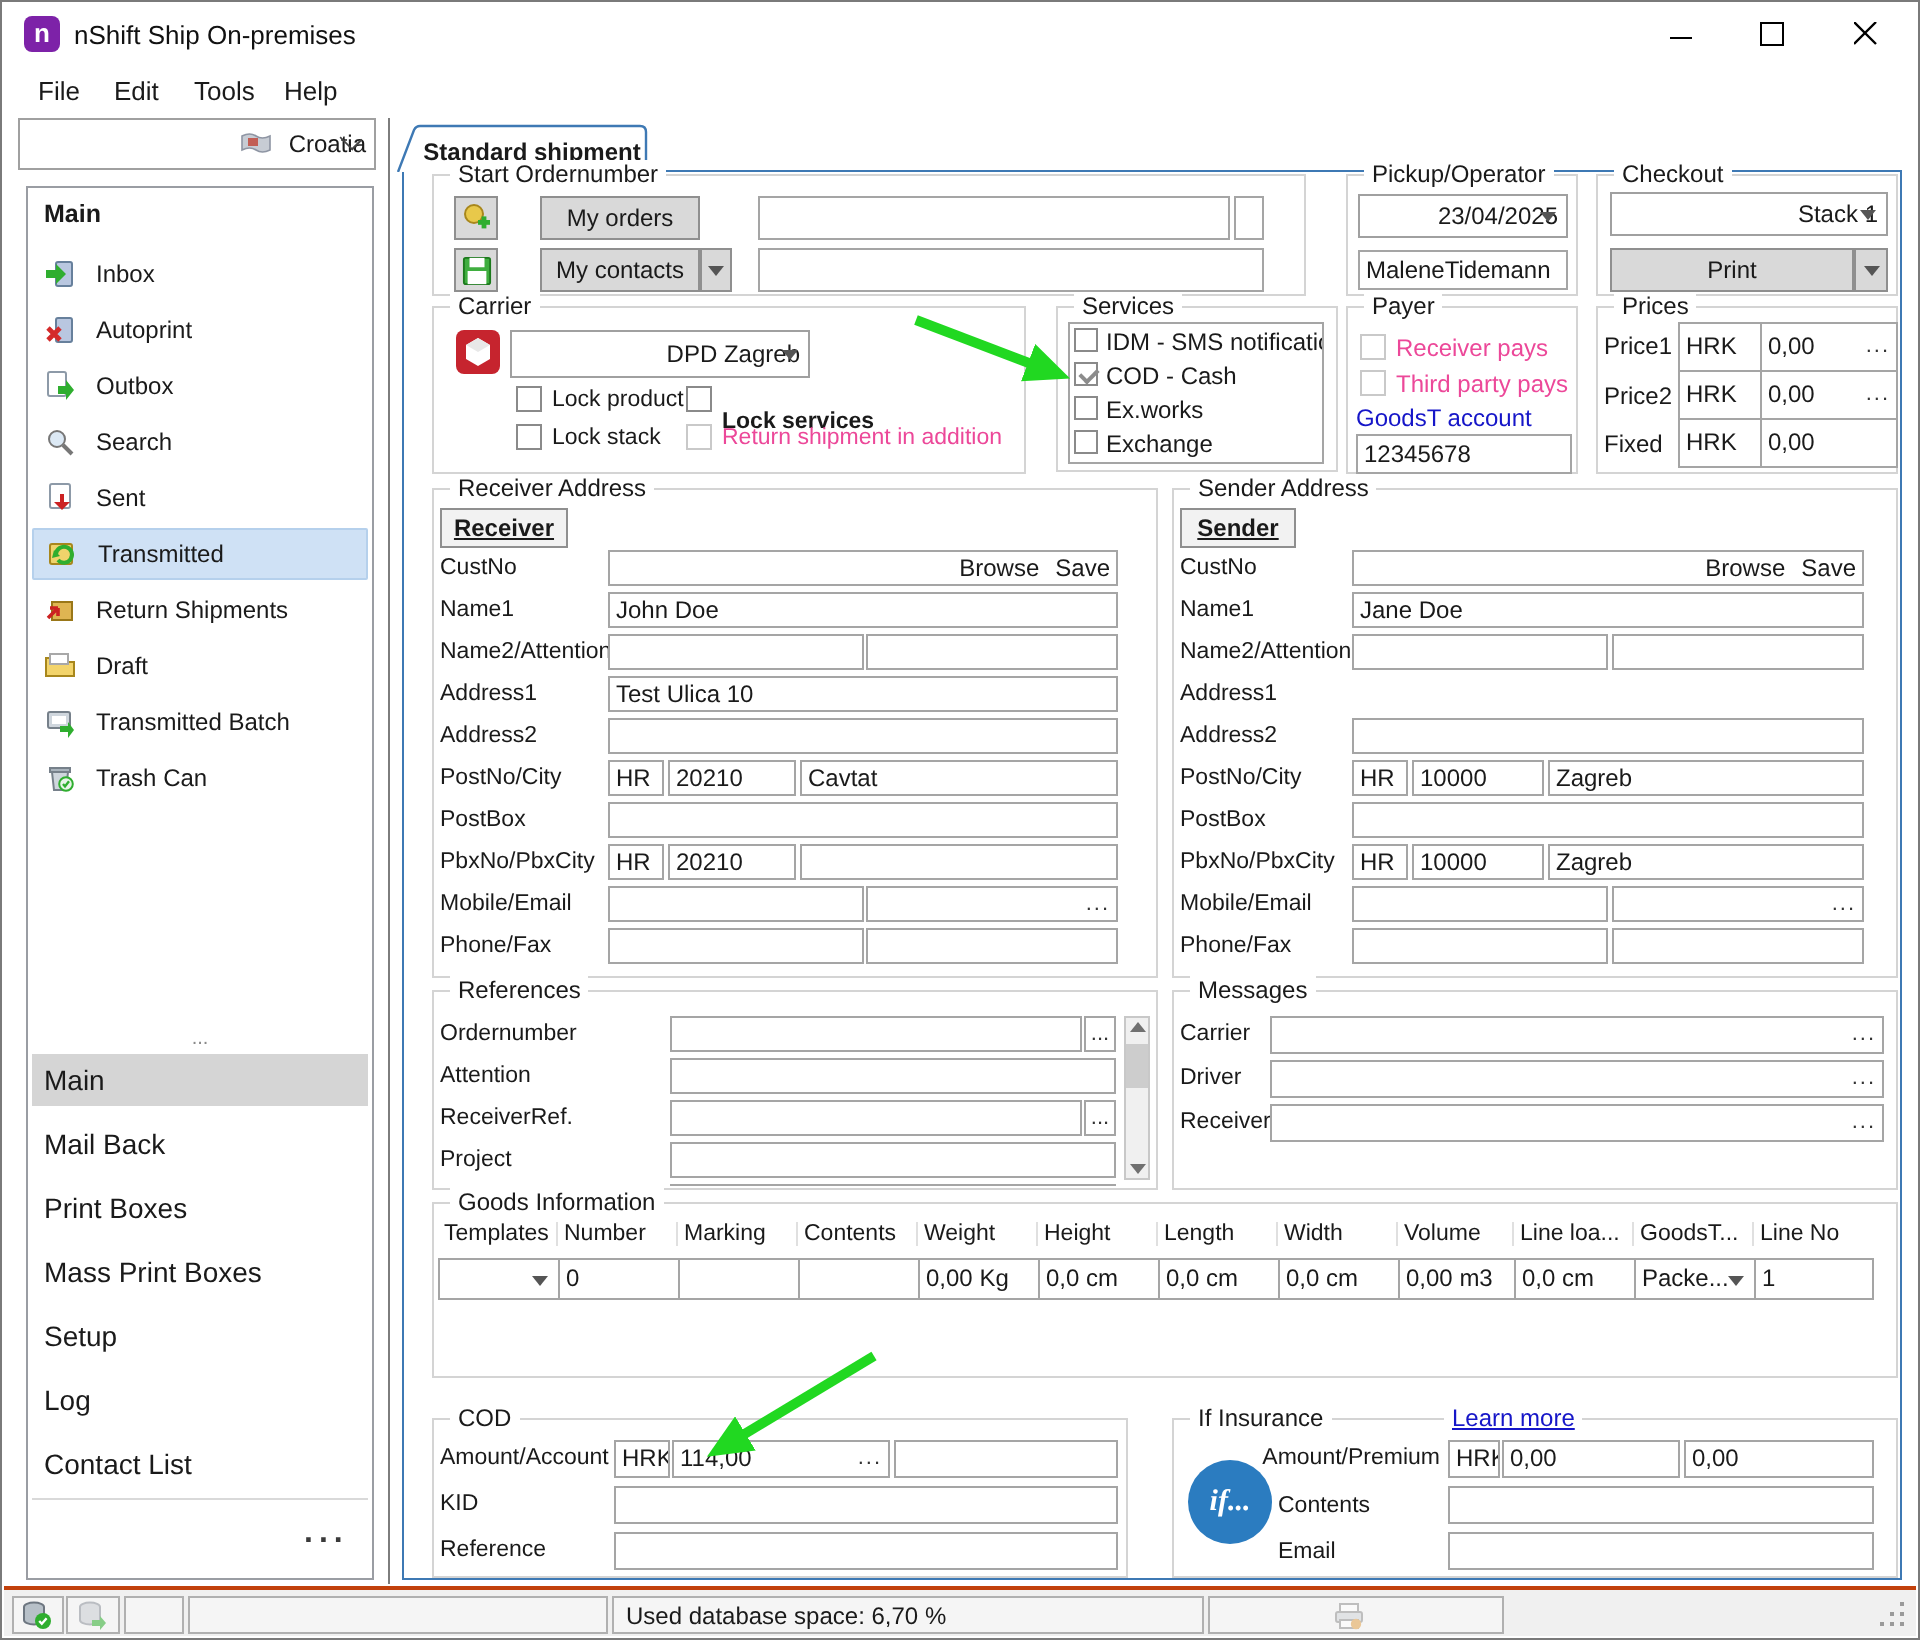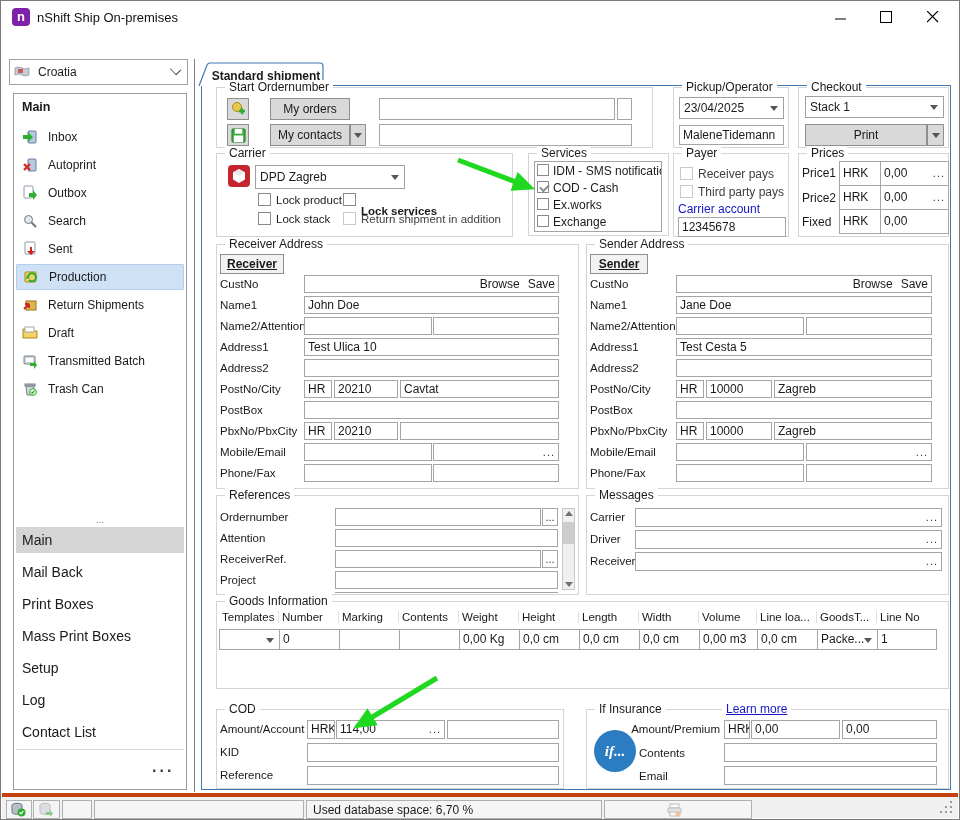--- a/index.html
+++ b/index.html
@@ -6,47 +6,47 @@
 html,body{width:960px;height:820px;overflow:hidden;}
 body{font-family:"Liberation Sans",sans-serif;font-size:12px;color:#1a1a1a;background:#fff;}
 .abs{position:absolute;}
 .window{position:absolute;inset:0;border:1px solid #7a7a7a;background:#fff;}
 .titlebar{position:absolute;left:0;top:0;right:0;height:32px;background:#fff;}
 .title-text{position:absolute;left:36px;top:9px;font-size:13px;color:#111;}
 .appicon{position:absolute;left:11px;top:7px;width:18px;height:18px;background:#7d22a8;border-radius:4px;color:#fff;font-weight:bold;font-size:13px;text-align:center;line-height:17px;}
 .winbtn{position:absolute;top:6px;width:32px;height:20px;display:flex;align-items:center;justify-content:center;}
 .menubar{position:absolute;top:32px;left:0;right:0;height:26px;background:#fff;}
 .menuitem{position:absolute;top:5px;font-size:13px;}
-.combo{position:absolute;background:#fff;border:1px solid #a0a0a0;display:flex;align-items:center;padding:0 4px;font-size:12px;}
+.combo{position:absolute;background:#fff;border:1px solid #a0a0a0;display:flex;align-items:center;padding:0 4px;font-size:12px;justify-content:flex-end;}
 .carr{position:absolute;right:5px;top:50%;margin-top:-2px;width:0;height:0;border-left:4px solid transparent;border-right:4px solid transparent;border-top:5px solid #555;}
 .chev{position:absolute;right:7px;top:50%;width:9px;height:9px;margin-top:-7px;border-right:1.5px solid #444;border-bottom:1.5px solid #444;transform:rotate(45deg) scale(1,0.8);}
 .sidebar{position:absolute;left:12px;top:92px;width:174px;height:697px;border:1px solid #9a9da3;background:#fff;}
 .sb-header{position:absolute;left:8px;top:6px;font-weight:bold;font-size:12.5px;}
 .sb-item{position:absolute;left:2px;width:168px;height:26px;display:flex;align-items:center;}
 .sb-item .ic{width:16px;height:16px;margin-left:6px;}
 .sb-item .lb{margin-left:10px;font-size:12px;}
 .sb-item.sel{background:#cfe1f5;border:1px solid #b5d0ec;border-radius:1px;}
 .sb2-item{position:absolute;left:2px;width:168px;height:26px;display:flex;align-items:center;font-size:14px;}
 .sb2-item .lb{margin-left:6px;}
 .sb2-item.sel{background:#d5d5d5;}
 .gb{position:absolute;border:1px solid #d4d4d4;}
 .gb>.glbl{position:absolute;top:-8px;left:8px;background:#fff;padding:0 4px;font-size:12px;line-height:15px;white-space:nowrap;}
 .fld{position:absolute;background:#fff;border:1px solid #a5a5a5;font-size:12px;line-height:15px;padding:0 3px;overflow:hidden;white-space:nowrap;display:flex;align-items:center;}
 .rlbl{position:absolute;font-size:11.5px;line-height:14px;white-space:nowrap;}
 .btn{position:absolute;background:#d9d9d9;border:1px solid #8f8f8f;display:flex;align-items:center;justify-content:center;font-size:12px;}
 .cb{position:absolute;width:13px;height:13px;background:#fff;border:1px solid #8a8a8a;}
 .cb.on::after{content:"";position:absolute;left:2px;top:2px;width:7px;height:4px;border-left:2px solid #8c8c8c;border-bottom:2px solid #8c8c8c;transform:rotate(-45deg);}
 .cb.dis{border-color:#c9c9c9;}
-.dis-t{color:#404040;}
+.dis-t{color:#ec4899;}
 .dots{margin-left:auto;color:#333;letter-spacing:1px;font-size:11px;}
 .morebtn{position:absolute;background:#fff;border:1px solid #a5a5a5;display:flex;align-items:center;justify-content:center;font-size:11px;color:#333;}
 .link{color:#1616c8;font-size:12px;}
 .page{position:absolute;left:200px;top:84px;width:750px;height:705px;border:1px solid #3e79b4;background:#fff;}
 .tabtext{position:absolute;left:205px;top:68px;width:120px;text-align:center;font-weight:bold;font-size:12px;}
-.statusbar{position:absolute;left:1px;right:1px;bottom:1px;height:25px;background:#f0f0f0;border-top:4px solid #c2410c;}
+.statusbar{position:absolute;left:1px;right:1px;bottom:1px;height:25px;background:#f0f0f0;border-top:2px solid #c2410c;}
 .scell{position:absolute;top:3px;height:19px;background:#f5f5f5;border:1px solid #b0b0b0;}
 .gh{position:absolute;font-size:11.5px;padding-left:3px;white-space:nowrap;overflow:hidden;border-right:1px solid #e0e0e0;}
 .sep{position:absolute;left:193px;top:58px;width:1px;height:733px;background:#7d7d7d;}
 .hline{position:absolute;background:#d9d9d9;}
 .cbl{position:absolute;font-size:11.5px;line-height:13px;white-space:nowrap;}
 </style>
 </head>
 <body>
 
 <div class="window">
@@ -64,20 +64,26 @@
           <rect x="0.5" y="0.5" width="11" height="11" fill="none" stroke="#000"></rect>
         </svg>
       </div>
     <div class="winbtn" style="left:916px;">
         <svg width="12" height="12">
           <path d="M0,0 L11,11 M11,0 L0,11" stroke="#000" stroke-width="1.2"></path>
         </svg>
       </div>
   </div>
 
+  <div class="menubar">
+    <div class="menuitem" style="left:18px;">File</div>
+    <div class="menuitem" style="left:56px;">Edit</div>
+    <div class="menuitem" style="left:96px;">Tools</div>
+    <div class="menuitem" style="left:141px;">Help</div>
+  </div>
 
   <div class="combo" style="left:8px;top:58px;width:179px;height:26px;">
     <svg width="16" height="12" style="margin-right:8px;">
         <path d="M1,2 Q5,0 8,2 T15,2 L15,9 Q11,11 8,9 T1,9 Z" fill="#c7ccd4" stroke="#8e95a3" stroke-width="0.8"></path>
         <rect x="4" y="3" width="5" height="4" fill="#c0392b" opacity="0.75"></rect>
       </svg>
     <span>Croatia</span>
     <div class="chev"></div>
   </div>
 
@@ -119,21 +125,21 @@
           <polygon points="8,6 8,10 5,10 9,14 13,10 10,10 10,6" fill="#cc2222"></polygon>
         </svg>
       <span class="lb">Sent</span>
       </div>
     <div class="sb-item sel" style="top:170px;">
       <svg class="ic" viewBox="0 0 16 16">
           <rect x="2" y="3" width="11" height="10" rx="1" fill="#efd36b" stroke="#a8871c"></rect>
           <path d="M5,8 a4,4 0 1,1 1,3" fill="none" stroke="#2fae2f" stroke-width="2"></path>
           <polygon points="4,6 7,9 3,10" fill="#2fae2f"></polygon>
         </svg>
-      <span class="lb">Production</span>
+      <span class="lb">Transmitted</span>
       </div>
     <div class="sb-item" style="top:198px;">
       <svg class="ic" viewBox="0 0 16 16">
           <rect x="4" y="4" width="10" height="9" fill="#dfb552" stroke="#9a7718"></rect>
           <path d="M2,12 L7,7 M7,7 l-4,0 M7,7 l0,4" stroke="#c22" stroke-width="1.8"></path>
         </svg>
       <span class="lb">Return Shipments</span>
       </div>
     <div class="sb-item" style="top:226px;">
       <svg class="ic" viewBox="0 0 16 16">
@@ -292,21 +298,21 @@
         </div>
     </div>
   </div>
 
   <div class="gb" style="left:672px;top:152px;width:116px;height:84px;">
     <div class="glbl">Payer</div>
     <div class="cb dis" style="left:6px;top:13px;"></div>
     <div class="cbl dis-t" style="left:24px;top:14px;font-size:12px;">Receiver pays</div>
     <div class="cb dis" style="left:6px;top:31px;"></div>
     <div class="cbl dis-t" style="left:24px;top:32px;font-size:12px;">Third party pays</div>
-    <div class="abs link" style="left:4px;top:48px;">Carrier account</div>
+    <div class="abs link" style="left:4px;top:48px;">GoodsT account</div>
     <div class="fld" style="left:4px;top:63px;width:108px;height:20px;">
         <span>12345678</span>
       </div>
   </div>
 
   <div class="gb" style="left:797px;top:152px;width:151px;height:84px;">
     <div class="glbl">Prices</div>
     <div class="rlbl" style="left:3px;top:12px;font-size:12px;">Price1</div>
     <div class="fld" style="left:40px;top:7px;width:42px;height:25px;">
         <span>HRK</span>
@@ -398,23 +404,20 @@
         <span>Save</span>
       </div>
     <div class="rlbl" style="left:3px;top:53px;">Name1</div>
     <div class="fld" style="left:89px;top:51px;width:256px;height:18px;">
         <span>Jane Doe</span>
       </div>
     <div class="rlbl" style="left:3px;top:74px;">Name2/Attention</div>
     <div class="fld" style="left:89px;top:72px;width:128px;height:18px;"></div>
     <div class="fld" style="left:219px;top:72px;width:126px;height:18px;"></div>
     <div class="rlbl" style="left:3px;top:95px;">Address1</div>
-    <div class="fld" style="left:89px;top:93px;width:256px;height:18px;">
-        <span>Test Cesta 5</span>
-      </div>
     <div class="rlbl" style="left:3px;top:116px;">Address2</div>
     <div class="fld" style="left:89px;top:114px;width:256px;height:18px;"></div>
     <div class="rlbl" style="left:3px;top:137px;">PostNo/City</div>
     <div class="fld" style="left:89px;top:135px;width:28px;height:18px;">
         <span>HR</span>
       </div>
     <div class="fld" style="left:119px;top:135px;width:66px;height:18px;">
         <span>10000</span>
       </div>
     <div class="fld" style="left:187px;top:135px;width:158px;height:18px;">

